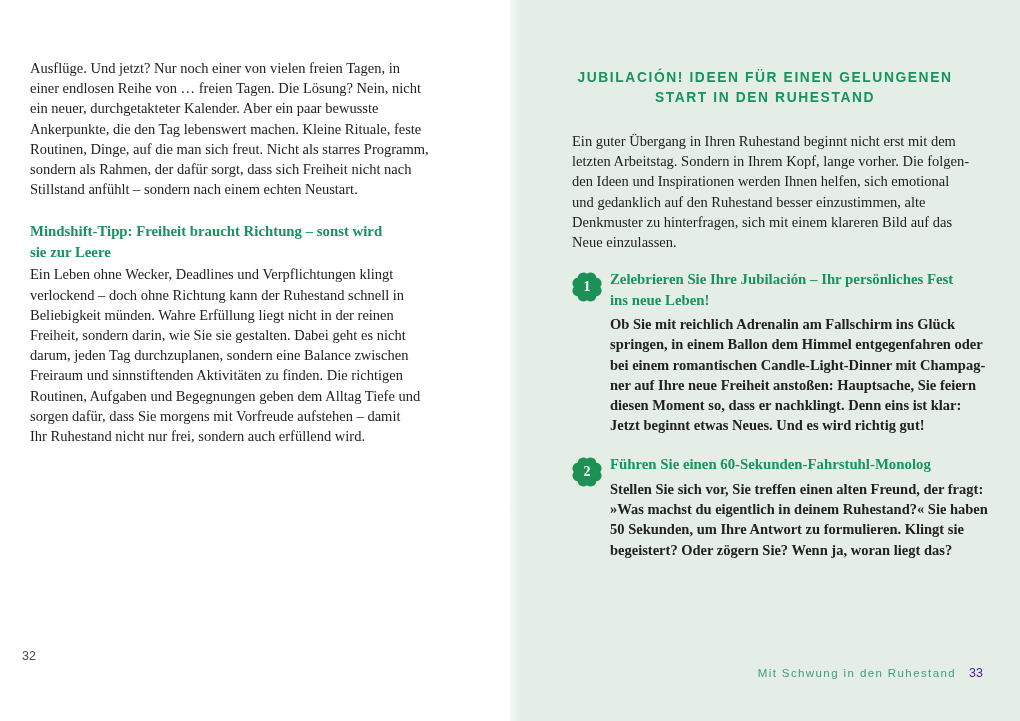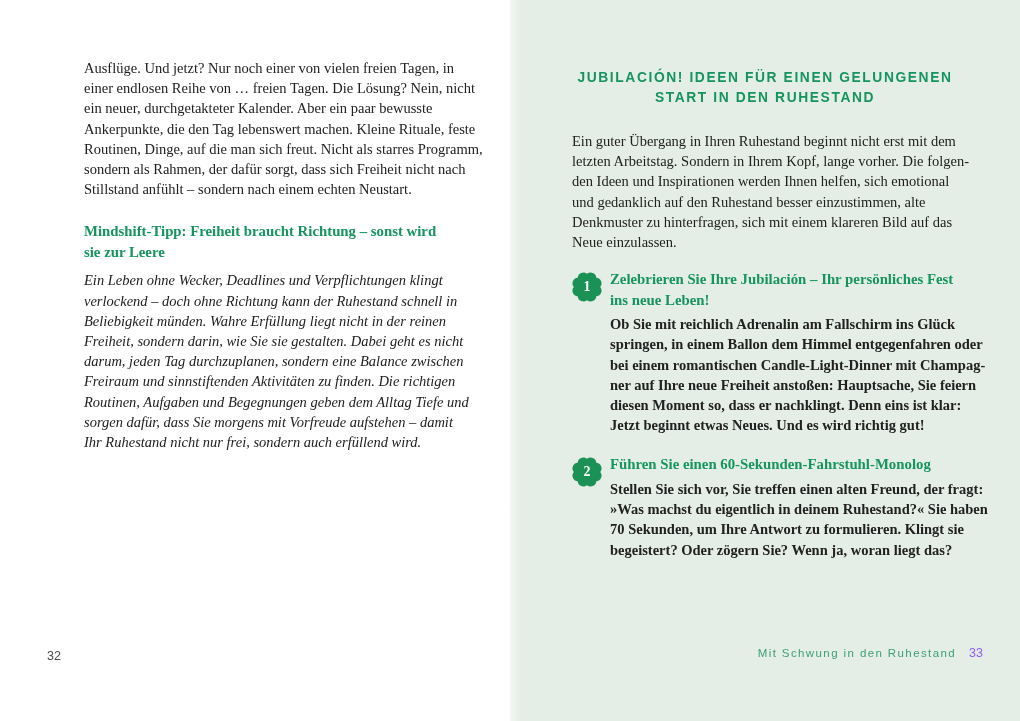--- a/index.html
+++ b/index.html
@@ -12,37 +12,37 @@
   }
   *{margin:0;padding:0;box-sizing:border-box;}
   html,body{width:1020px;height:721px;overflow:hidden;}
   body{
     font-family:"Liberation Serif","DejaVu Serif",serif;
     color:var(--body-text);
     display:flex;
     background:#ffffff;
   }
   .page{position:relative;width:510px;height:721px;flex:none;}
-  .page-left{background:#ffffff;padding:58px 0 0 84px;}
+  .page-left{background:#ffffff;padding:58px 0 0 30px;}
   .page-right{background:var(--page-bg-green);padding:52px 62px 0 62px;}
   .page-right::before{
     content:"";position:absolute;left:0;top:0;bottom:0;width:10px;
     background:linear-gradient(to right,rgba(255,255,255,.55),rgba(255,255,255,0));
     pointer-events:none;
   }
   .body-text{
     font-size:14.5px;line-height:20.2px;white-space:pre;
     color:var(--body-text);
   }
   .tip-heading-left{
     margin-top:22px;
     font-size:14.8px;line-height:20.5px;font-weight:bold;
     color:var(--accent-green);white-space:pre;
   }
-  .tip-heading-left + .body-text{margin-top:8px;font-style:italic;}
+  .tip-heading-left + .body-text{margin-top:2px;}
   .chapter-heading{
     margin-top:16px;
     font-family:"Liberation Sans","DejaVu Sans",sans-serif;
     font-size:13.8px;line-height:20px;font-weight:bold;
     letter-spacing:1.6px;text-align:center;white-space:pre;
     color:var(--accent-green);
   }
   .intro-text{margin-top:23px;}
   .tip-item{display:flex;align-items:flex-start;}
   .tip-item-1{margin-top:17px;}
@@ -59,32 +59,32 @@
   .item-heading{
     font-size:14.8px;line-height:20.5px;font-weight:bold;
     color:var(--accent-green);white-space:pre;
   }
   .item-body{margin-top:4px;font-weight:bold;}
   .pagenum{
     position:absolute;top:649px;
     font-family:"Liberation Sans","DejaVu Sans",sans-serif;
     font-size:12.5px;color:var(--pagenum-color);
   }
-  .pagenum-left{left:47px;}
+  .pagenum-left{left:22px;}
   .running-footer{
-    position:absolute;top:646px;right:37px;
+    position:absolute;top:666px;right:37px;
     display:flex;align-items:baseline;gap:13px;padding-left:24px;
   }
   .footer-title{
     font-family:"Liberation Sans","DejaVu Sans",sans-serif;
     font-size:11.5px;letter-spacing:1.4px;color:var(--footer-green);
   }
   .footer-num{
     font-family:"Liberation Sans","DejaVu Sans",sans-serif;
-    font-size:12.5px;color:#8b5cf6;
+    font-size:12.5px;color:#4c1d95;
   }
 </style>
 </head>
 <body>
 
 <div class="page page-left">
   <div class="body-text">Ausflüge. Und jetzt? Nur noch einer von vielen freien Tagen, in
 einer endlosen Reihe von … freien Tagen. Die Lösung? Nein, nicht
 ein neuer, durchgetakteter Kalender. Aber ein paar bewusste
 Ankerpunkte, die den Tag lebenswert machen. Kleine Rituale, feste
@@ -138,21 +138,21 @@
     <div class="badge">
       <svg viewBox="0 0 34 34">
         <path d="M17,2 A6.5,6.5 0 0 1 27.6,6.4 A6.5,6.5 0 0 1 32,17 A6.5,6.5 0 0 1 27.6,27.6 A6.5,6.5 0 0 1 17,32 A6.5,6.5 0 0 1 6.4,27.6 A6.5,6.5 0 0 1 2,17 A6.5,6.5 0 0 1 6.4,6.4 A6.5,6.5 0 0 1 17,2 Z" fill="#1b9156"></path>
       </svg>
       <span class="num">2</span>
     </div>
     <div>
       <div class="item-heading">Führen Sie einen 60-Sekunden-Fahrstuhl-Monolog</div>
       <div class="body-text item-body">Stellen Sie sich vor, Sie treffen einen alten Freund, der fragt:
 »Was machst du eigentlich in deinem Ruhestand?« Sie haben
-70 Sekunden, um Ihre Antwort zu formulieren. Klingt sie
+50 Sekunden, um Ihre Antwort zu formulieren. Klingt sie
 begeistert? Oder zögern Sie? Wenn ja, woran liegt das?</div>
     </div>
   </div>
 
   <div class="running-footer">
     <span class="footer-title">Mit Schwung in den Ruhestand</span>
     <span class="footer-num">33</span>
   </div>
 </div>
 

